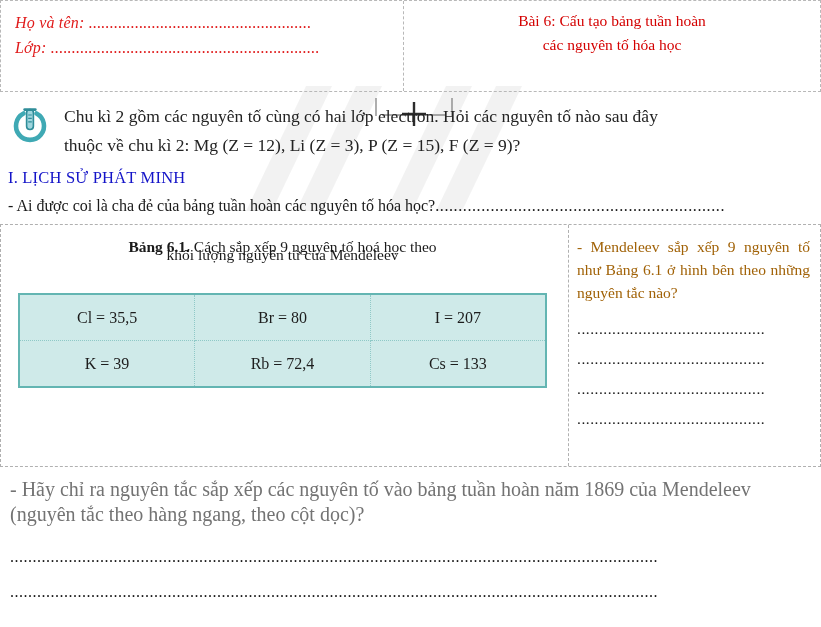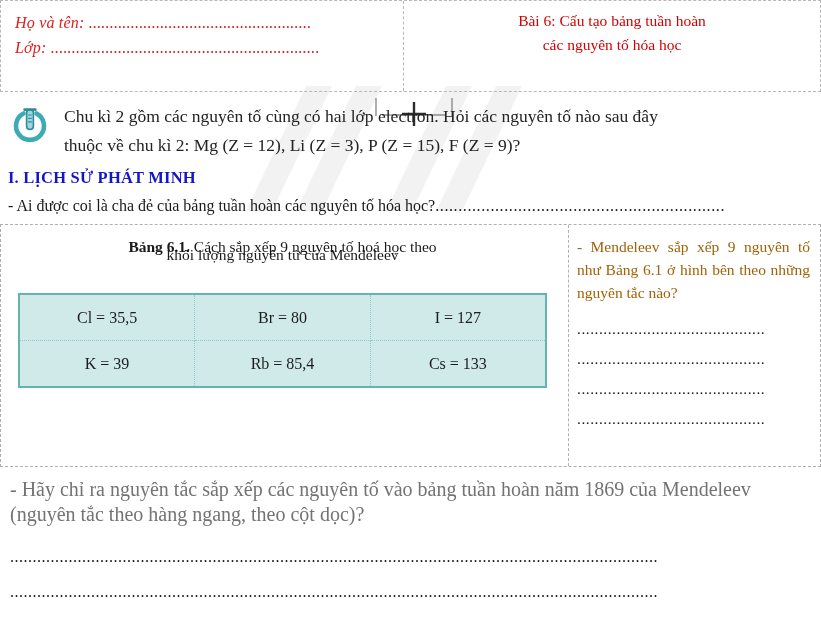--- a/index.html
+++ b/index.html
@@ -109,21 +109,21 @@
     font-size: 17.5px;
     line-height: 29px;
     color: #232323;
     padding-left: 8px;
     padding-top: 1px;
   }
 
   
   .section-heading {
     color: #1414c8;
-    font-weight: bold;
+    font-weight: normal;
     font-size: 16.5px;
     padding: 4px 0 2px 8px;
     letter-spacing: 0.2px;
     position: relative;
     z-index: 2;
   }
 
   
   .q-line {
     font-size: 16px;
@@ -288,25 +288,25 @@
       <div class="tbl-caption">
         <b>Bảng 6.1.</b><span> Cách sắp xếp 9 nguyên tố hoá học theo</span>
       </div>
       <div class="tbl-caption" style="padding-top:0;margin-top:-22px;">khối lượng nguyên tử của Mendeleev</div>
 
       <table class="mend">
         <tbody>
           <tr>
             <td>Cl = 35,5</td>
             <td>Br = 80</td>
-            <td>I = 127</td>
+            <td>I = 207</td>
           </tr>
           <tr>
             <td>K = 39</td>
-            <td>Rb = 85,4</td>
+            <td>Rb = 72,4</td>
             <td>Cs = 133</td>
           </tr>
         </tbody>
       </table>
     </div>
 
     <div class="mid-right">
       <div class="mr-text">-  Mendeleev  sắp  xếp  9 nguyên tố như Bảng 6.1 ở hình bên theo những nguyên tắc nào?</div>
       <div class="mr-lines">
         <div class="dot-line">...........................................</div>

